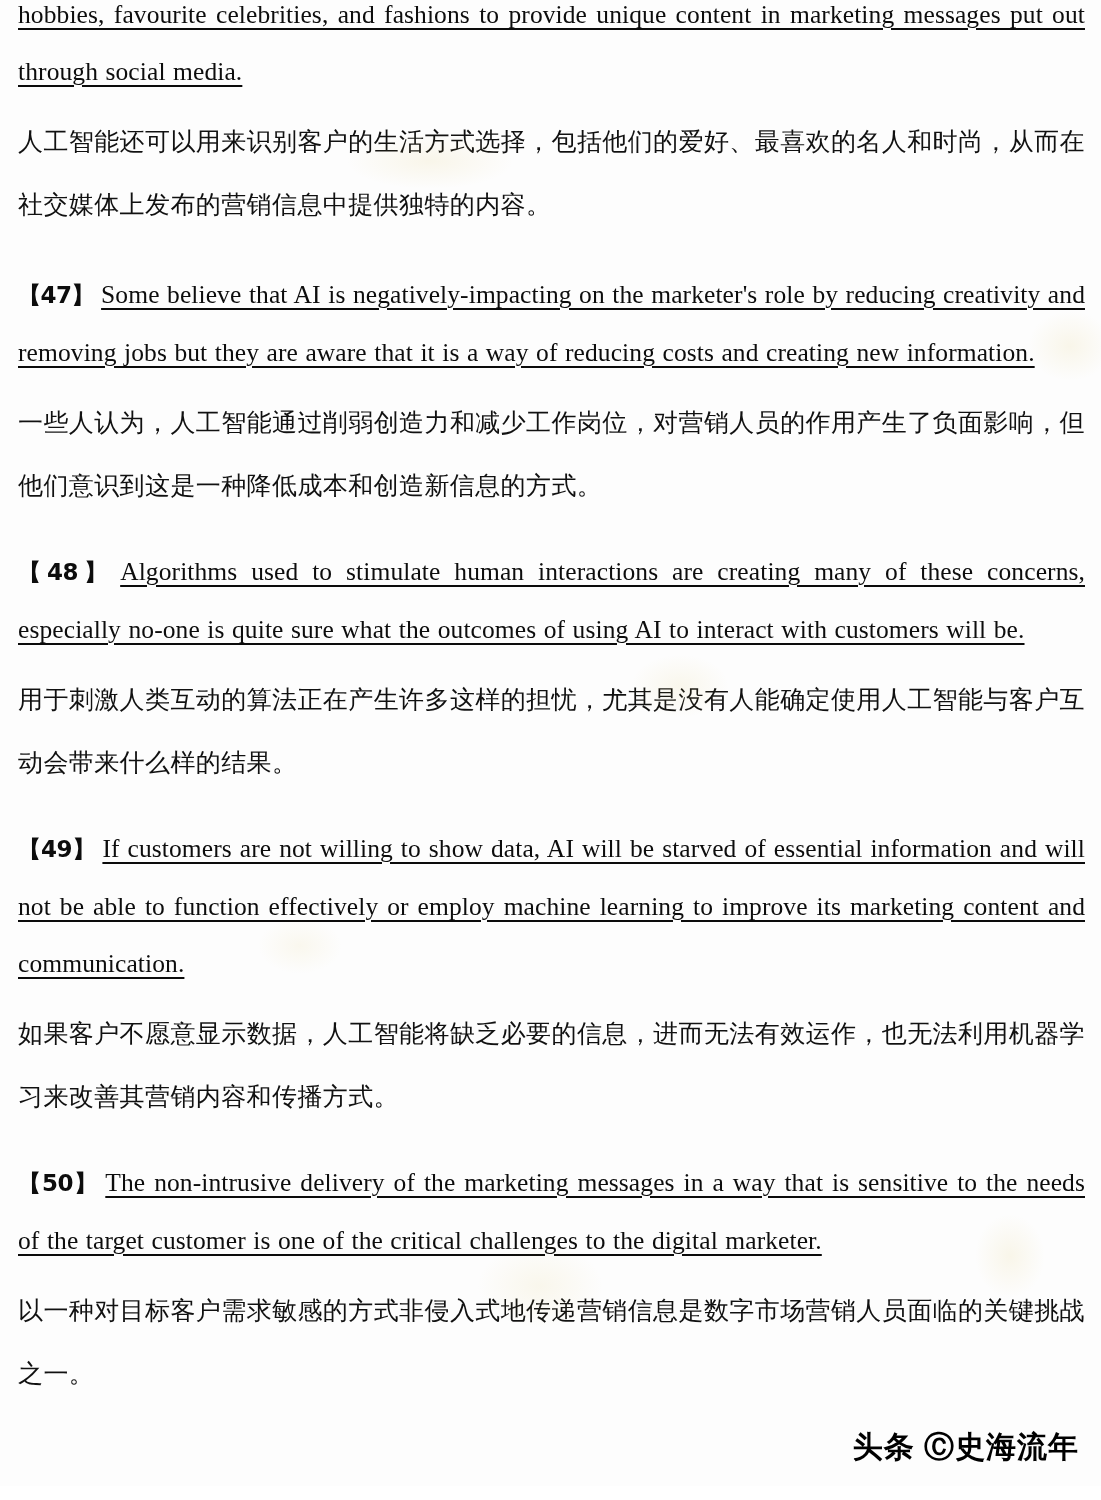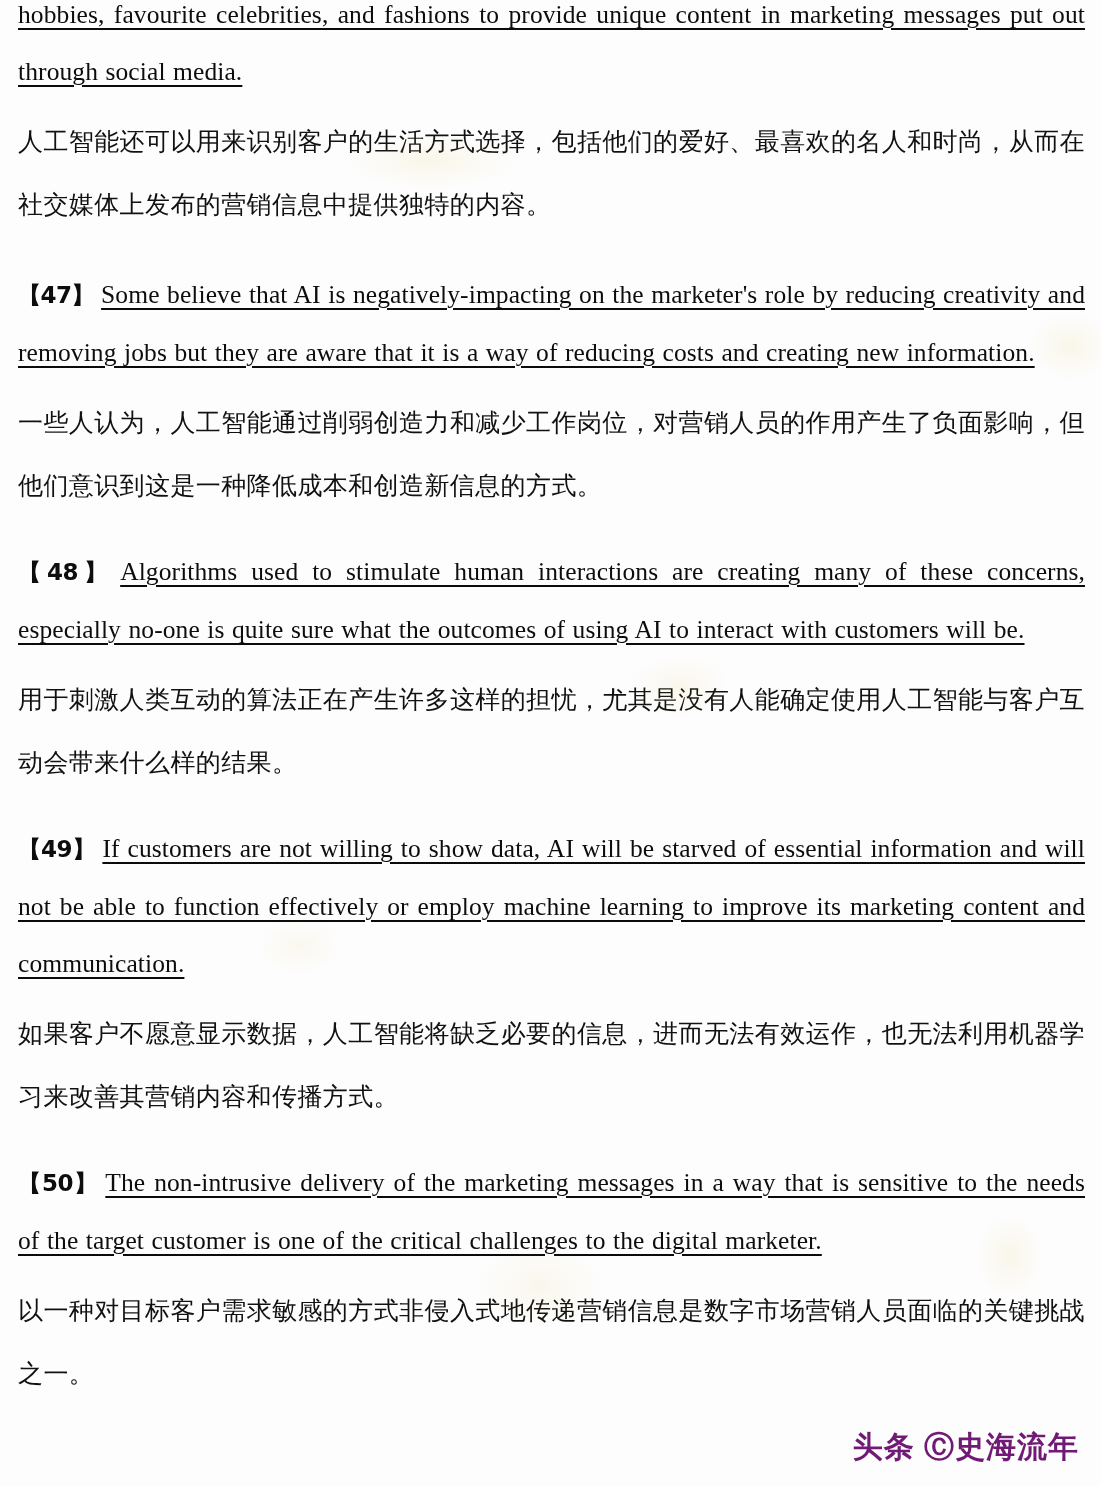--- a/index.html
+++ b/index.html
@@ -92,21 +92,21 @@
   .gap-lg { height: 30px; }
 
   
   .watermark {
     position: absolute;
     right: 22px;
     bottom: 18px;
     font-family: "DejaVu Sans", sans-serif;
     font-size: 30px;
     font-weight: bold;
-    color: #701a75;
+    color: #000000;
     letter-spacing: 1px;
     z-index: 4;
     white-space: nowrap;
     text-align: center;
   }
   .watermark .wm-at {
     font-family: "Liberation Sans", sans-serif;
     font-size: 30px;
   }
 </style>

